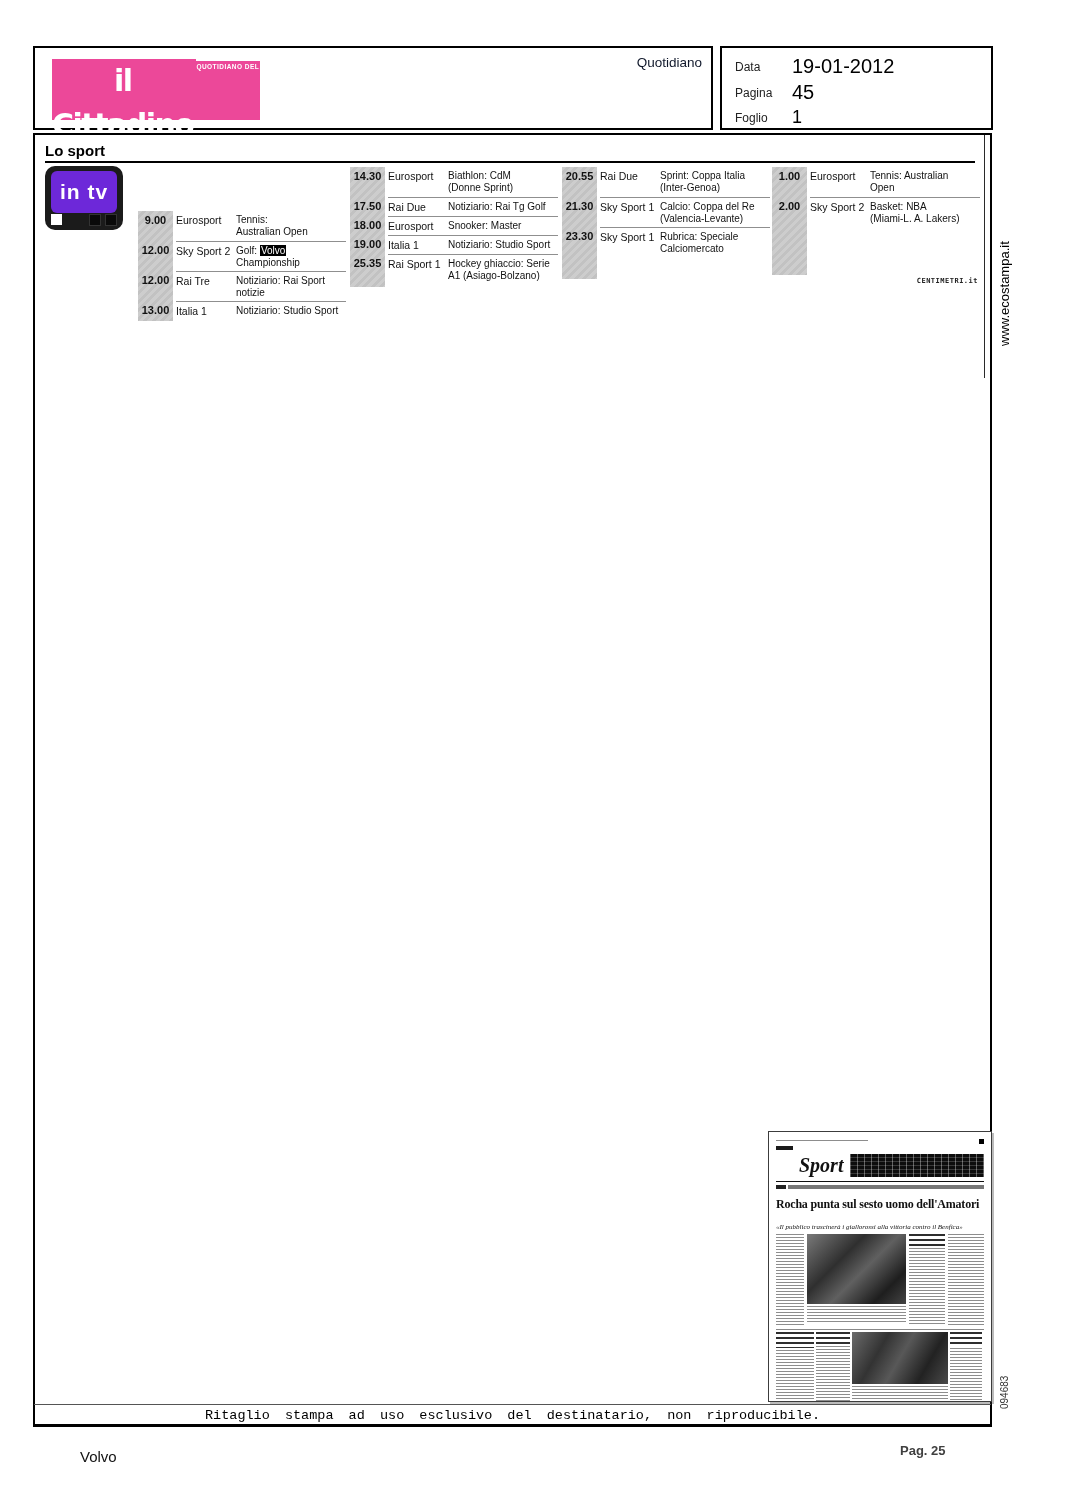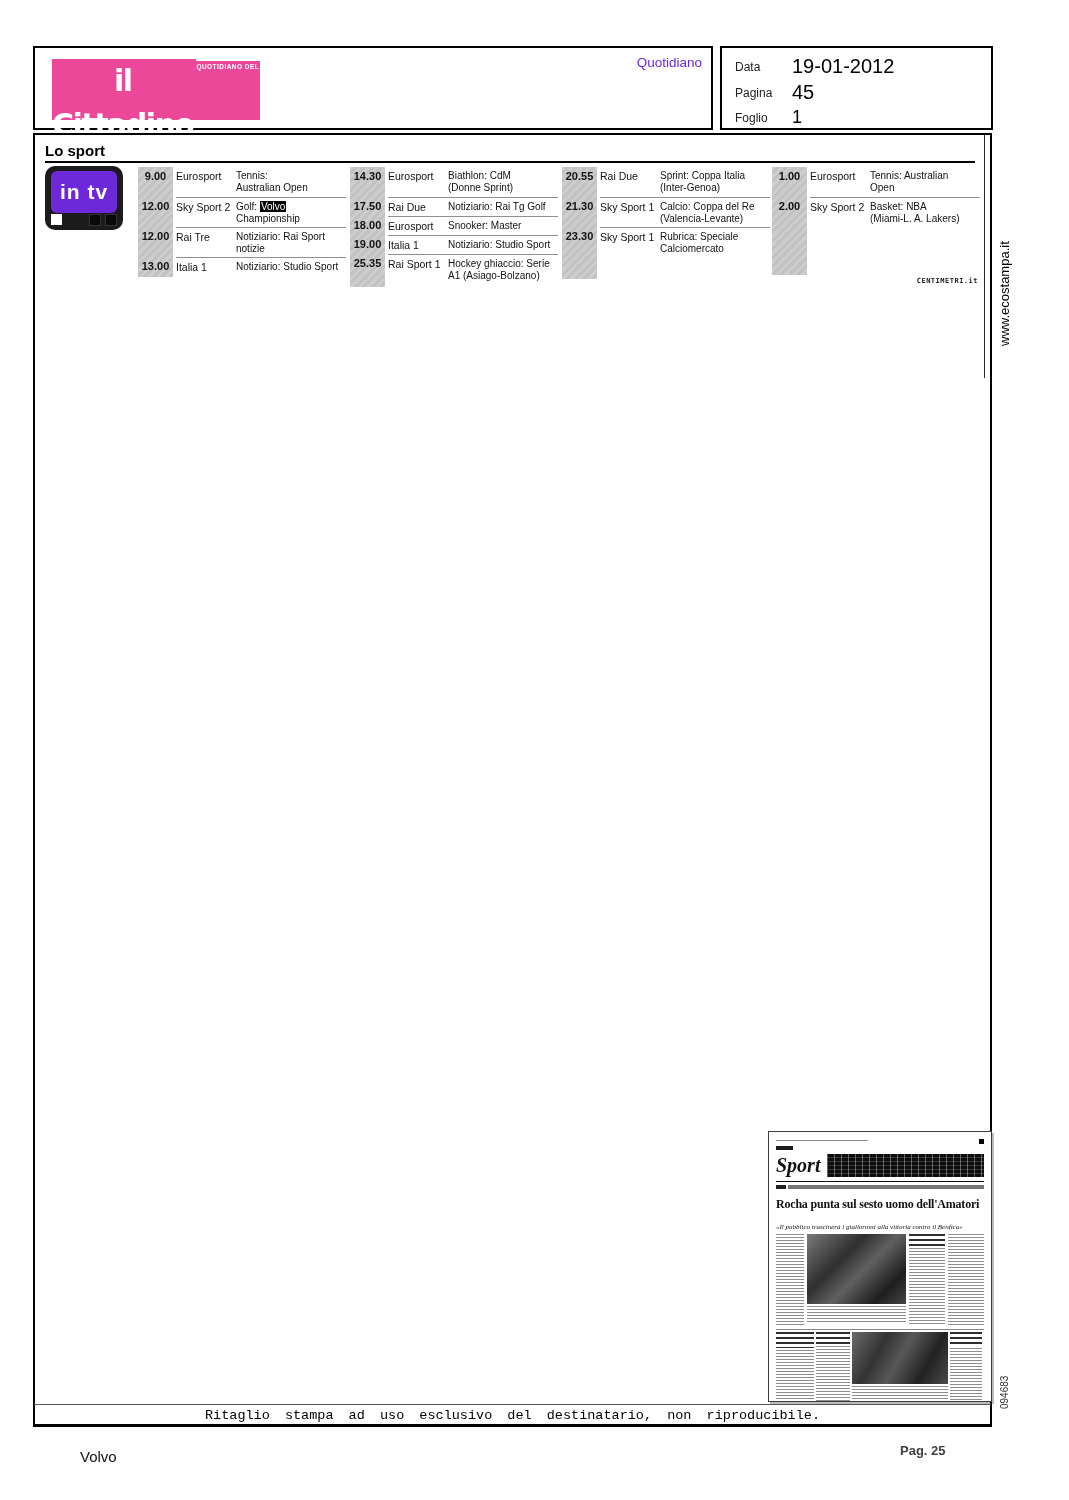--- a/index.html
+++ b/index.html
@@ -5,21 +5,21 @@
   * { margin:0; padding:0; box-sizing:border-box; }
   html,body { background:#fff; }
   body { width:1069px; height:1500px; position:relative; font-family:"Liberation Sans", sans-serif; color:#111; }
   .abs { position:absolute; }
 
   
   .masthead-box { left:33px; top:46px; width:680px; height:84px; border:2px solid #000; background:#fff; }
   .logo-block { position:absolute; left:17px; top:11px; width:208px; height:61px; background:#ec4899; display:flex; flex-direction:row; }
   .logo-title { color:#fff; font-family:"DejaVu Sans", sans-serif; font-weight:bold; font-size:30px; letter-spacing:-1.5px; text-align:center; line-height:44px; flex:1; }
   .logo-sub { border-top:2px solid #fff; margin:0 3px 2px 3px; color:#fff; font-size:6.5px; font-weight:bold; letter-spacing:.45px; text-align:center; padding-top:2px; white-space:nowrap; }
-  .quotidiano { position:absolute; right:9px; top:7px; font-size:13.5px; color:#6d28d9; }
+  .quotidiano { position:absolute; right:9px; top:7px; font-size:13.5px; color:#0f172a; }
   .meta-box { left:720px; top:46px; width:273px; height:84px; border:2px solid #000; background:#fff; padding:7px 0 0 13px; }
   .meta-row { display:flex; align-items:center; margin-bottom:3px; }
   .meta-label { width:57px; font-size:12px; color:#222; }
   .meta-value { font-size:20px; color:#000; }
   .meta-value.small { font-size:18px; }
 
   
   .main-frame { left:33px; top:133px; width:959px; height:1294px; border:2px solid #000; border-bottom-width:3px; background:#fff; }
   .inner-right-line { left:984px; top:135px; width:1px; height:243px; background:#2a2a2a; }
 
@@ -36,21 +36,21 @@
   .tv-screen { position:absolute; left:6px; top:5px; right:6px; bottom:17px; background:#6d28d9; border-radius:6px; display:flex; align-items:center; justify-content:center; }
   .tv-label { color:#fff; font-weight:bold; font-size:21px; letter-spacing:1px; }
   .tv-sq-white { position:absolute; left:6px; bottom:5px; width:11px; height:11px; background:#fff; }
   .tv-sq-dark1 { position:absolute; right:22px; bottom:4px; width:12px; height:12px; background:#0a0a0a; box-shadow:inset 0 0 0 1px #333; }
   .tv-sq-dark2 { position:absolute; right:6px; bottom:4px; width:12px; height:12px; background:#0a0a0a; box-shadow:inset 0 0 0 1px #333; }
 
   .schedule { left:138px; top:167px; width:845px; height:125px; }
   .sched-col { position:absolute; top:0; width:208px; }
   .sched-col::before { content:""; position:absolute; left:0; top:0; width:35px;
       background:repeating-linear-gradient(135deg,#cdcdcd 0 3px,#c2c2c2 3px 6px); }
-  .c0 { left:0; }   .c0::before { height:110px; }
+  .c0 { left:0;margin-top:44px; }   .c0::before { height:110px; }
   .c1 { left:212px; } .c1::before { height:120px; }
   .c2 { left:424px; } .c2::before { height:112px; }
   .c3 { left:634px; } .c3::before { height:108px; }
   .srow { position:relative; display:flex; }
   .srow.r2 { height:30px; }
   .srow.r1 { height:19px; }
   .t-cell { flex:0 0 35px; font-size:11px; font-weight:bold; text-align:center; padding-top:3px; }
   .cells { flex:1; display:flex; padding-top:3px; margin-left:3px; }
   .srow + .srow .cells { border-top:1px solid #8f8f8f; }
   .ch-cell { flex:0 0 60px; font-size:10.5px; line-height:12px; }
@@ -60,21 +60,21 @@
 
   
   .thumb { left:768px; top:1131px; width:224px; height:271px; border:1px solid #3c3c3c; background:#fff; padding:7px; overflow:hidden; box-shadow:2px 2px 0 rgba(60,60,60,.35); }
   .sim { background-image:repeating-linear-gradient(180deg,#8d8d8d 0 1px,transparent 1px 3px); }
   .sim-bold { background-image:repeating-linear-gradient(180deg,#2e2e2e 0 2px,transparent 2px 5px); }
   .thumb-topline { display:flex; justify-content:space-between; align-items:center; height:5px; }
   .thumb-topline .tl-sim { width:92px; height:3px; }
   .thumb-topline .tl-sq { width:5px; height:5px; background:#000; }
   .thumb-chip { width:17px; height:4px; background:#1a1a1a; margin-top:2px; }
   .thumb-head { display:flex; margin-top:2px; height:27px; }
-  .thumb-sport { font-family:"Liberation Serif", serif; font-style:italic; font-weight:600; font-size:20px; line-height:26px; }
+  .thumb-sport { font-family:"Liberation Serif", serif; font-style:italic; font-weight:600; font-size:20px; line-height:26px;margin-left:23px; }
   .thumb-tvstrip { flex:1; height:23px; align-self:center; margin-left:7px; background-color:#0d0d0d;
       background-image:repeating-linear-gradient(90deg,rgba(255,255,255,.35) 0 1px,transparent 1px 7px),
                        repeating-linear-gradient(0deg,transparent 0 3px,rgba(255,255,255,.18) 3px 4px); }
   .thumb-rule { height:1px; background:#111; margin-top:2px; }
   .thumb-kicker { height:4px; margin:3px 0 2px 0;
       background-image:linear-gradient(90deg,#222 0 10px,transparent 10px 12px,#777 12px 100%);
       background-size:100% 2px; background-repeat:repeat-y; background-position:0 0; }
   .thumb-headline { font-family:"Liberation Serif", serif; font-weight:bold; font-size:12px; letter-spacing:-.2px; white-space:nowrap; overflow:hidden; margin-top:8px; }
   .thumb-subhead { font-family:"Liberation Serif", serif; font-style:italic; font-size:7px; white-space:nowrap; overflow:hidden; color:#111; margin-top:11px; }
   .thumb-body { display:flex; gap:3px; margin-top:3px; height:92px; }

